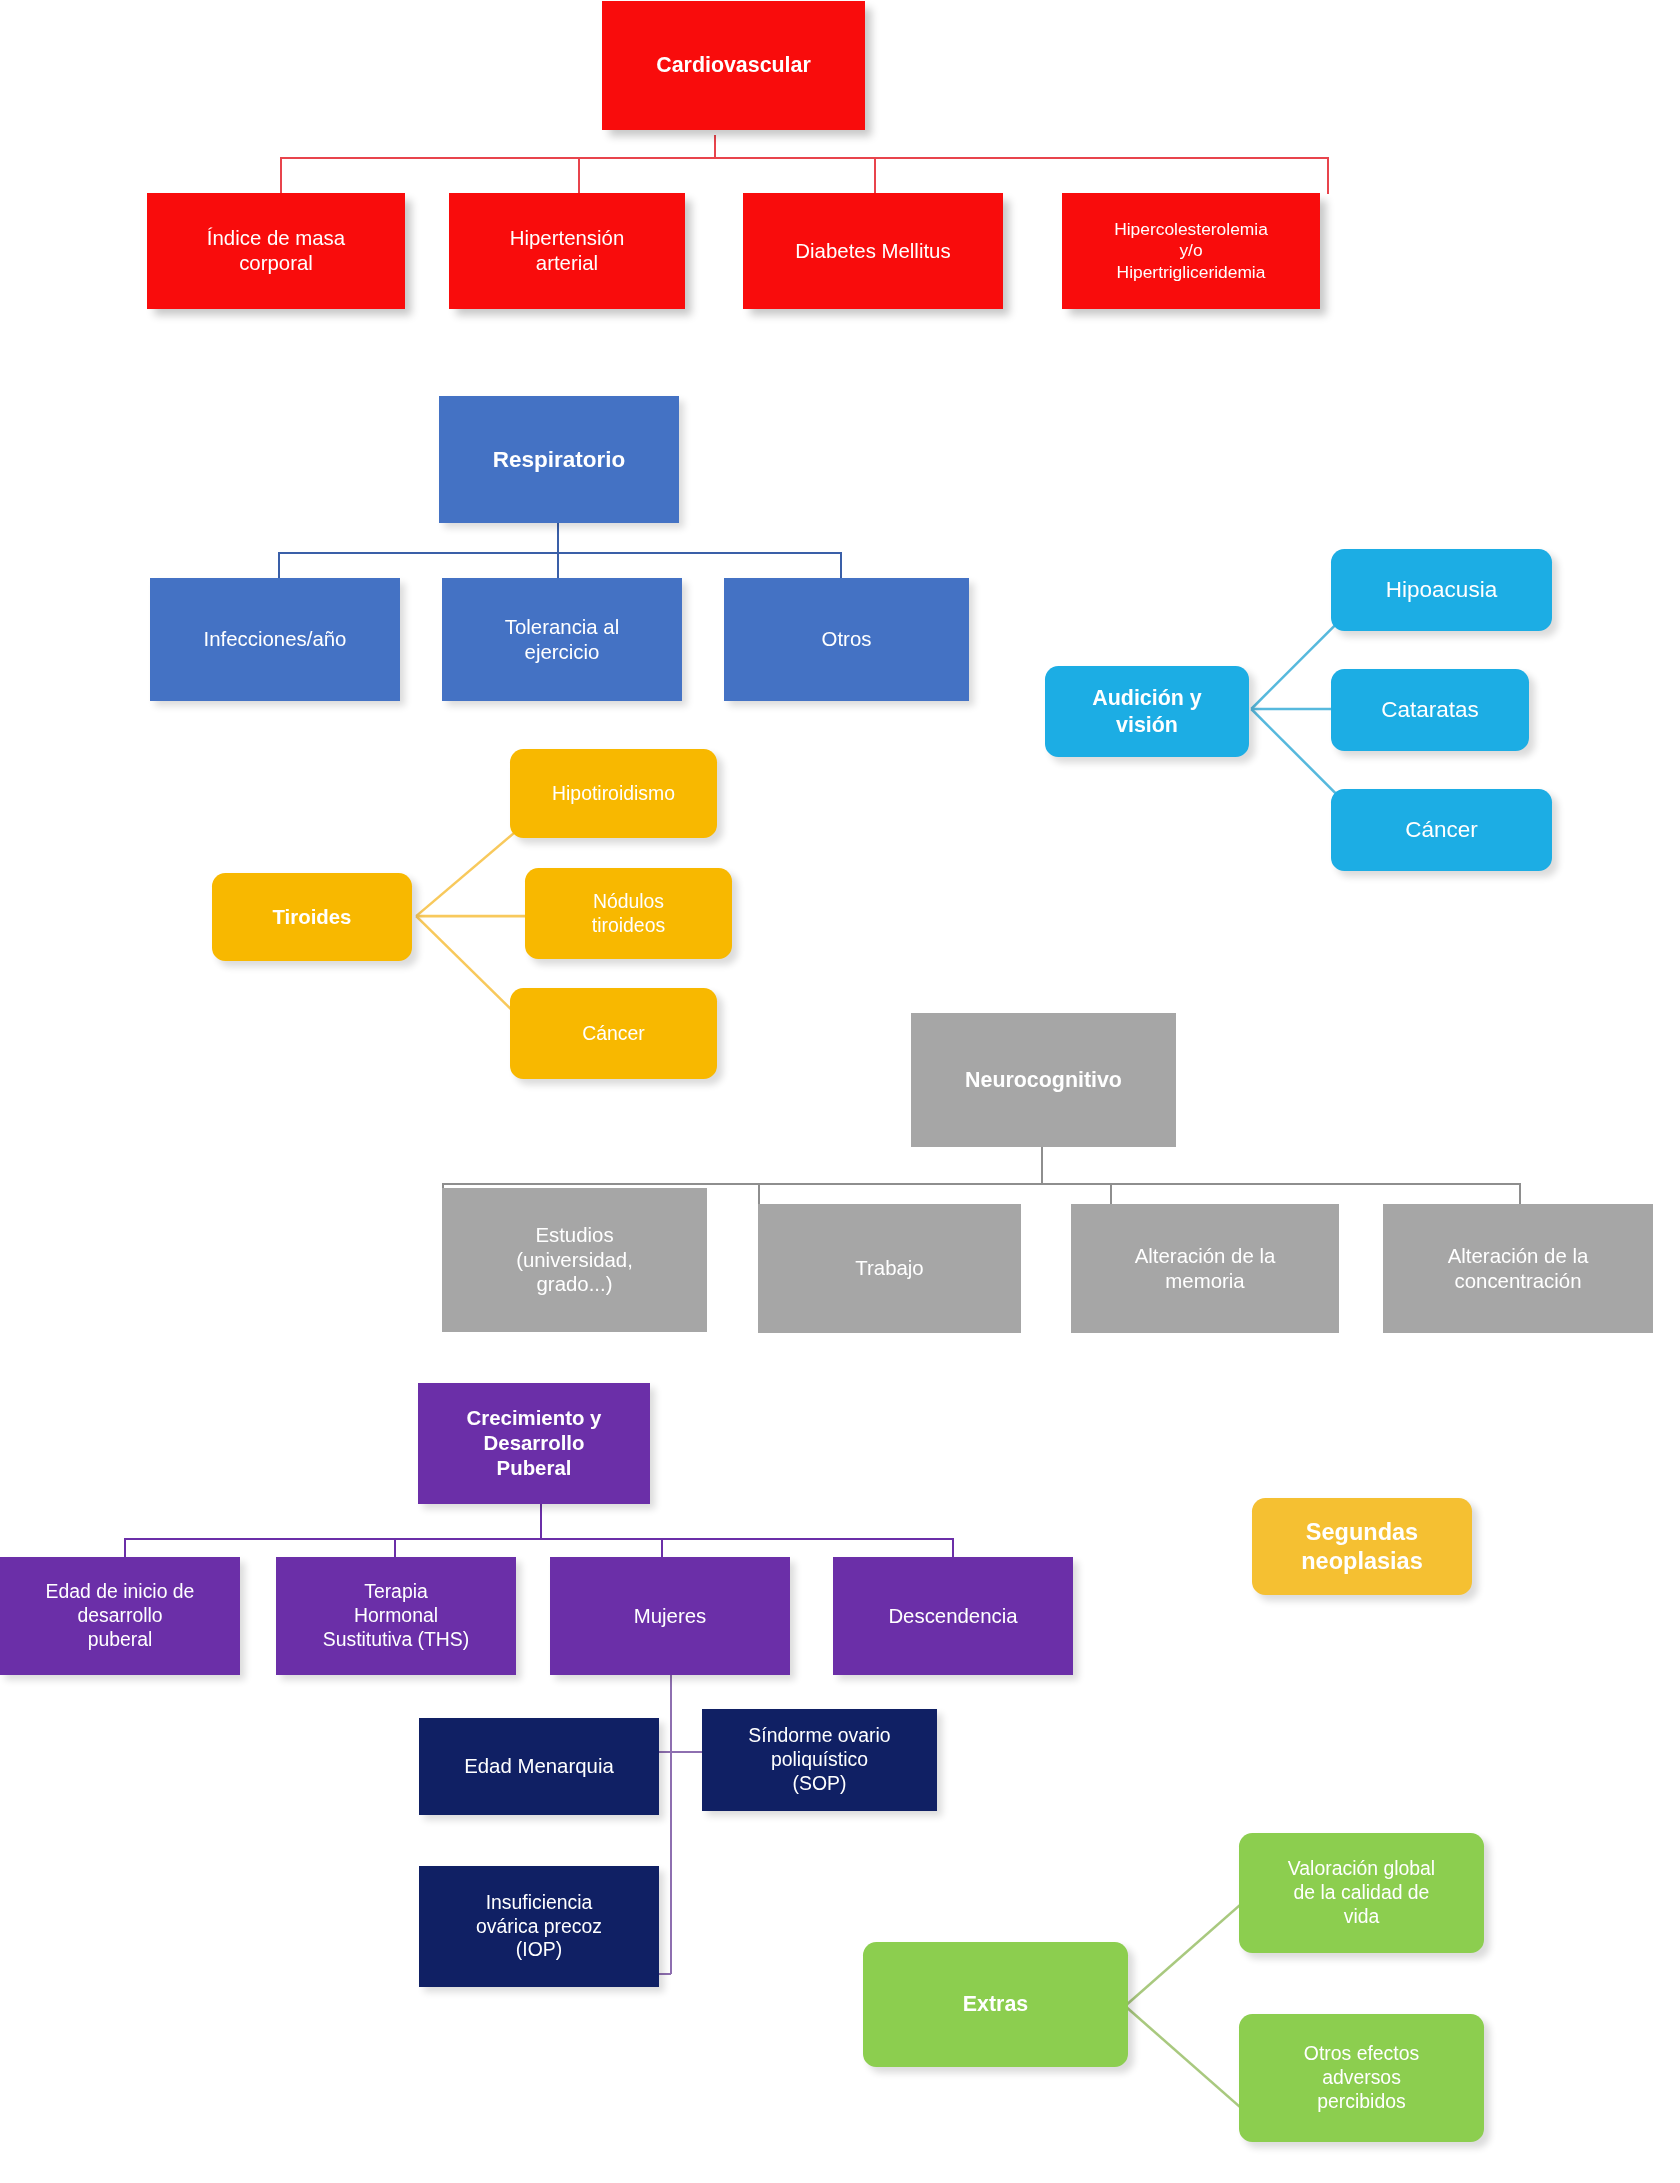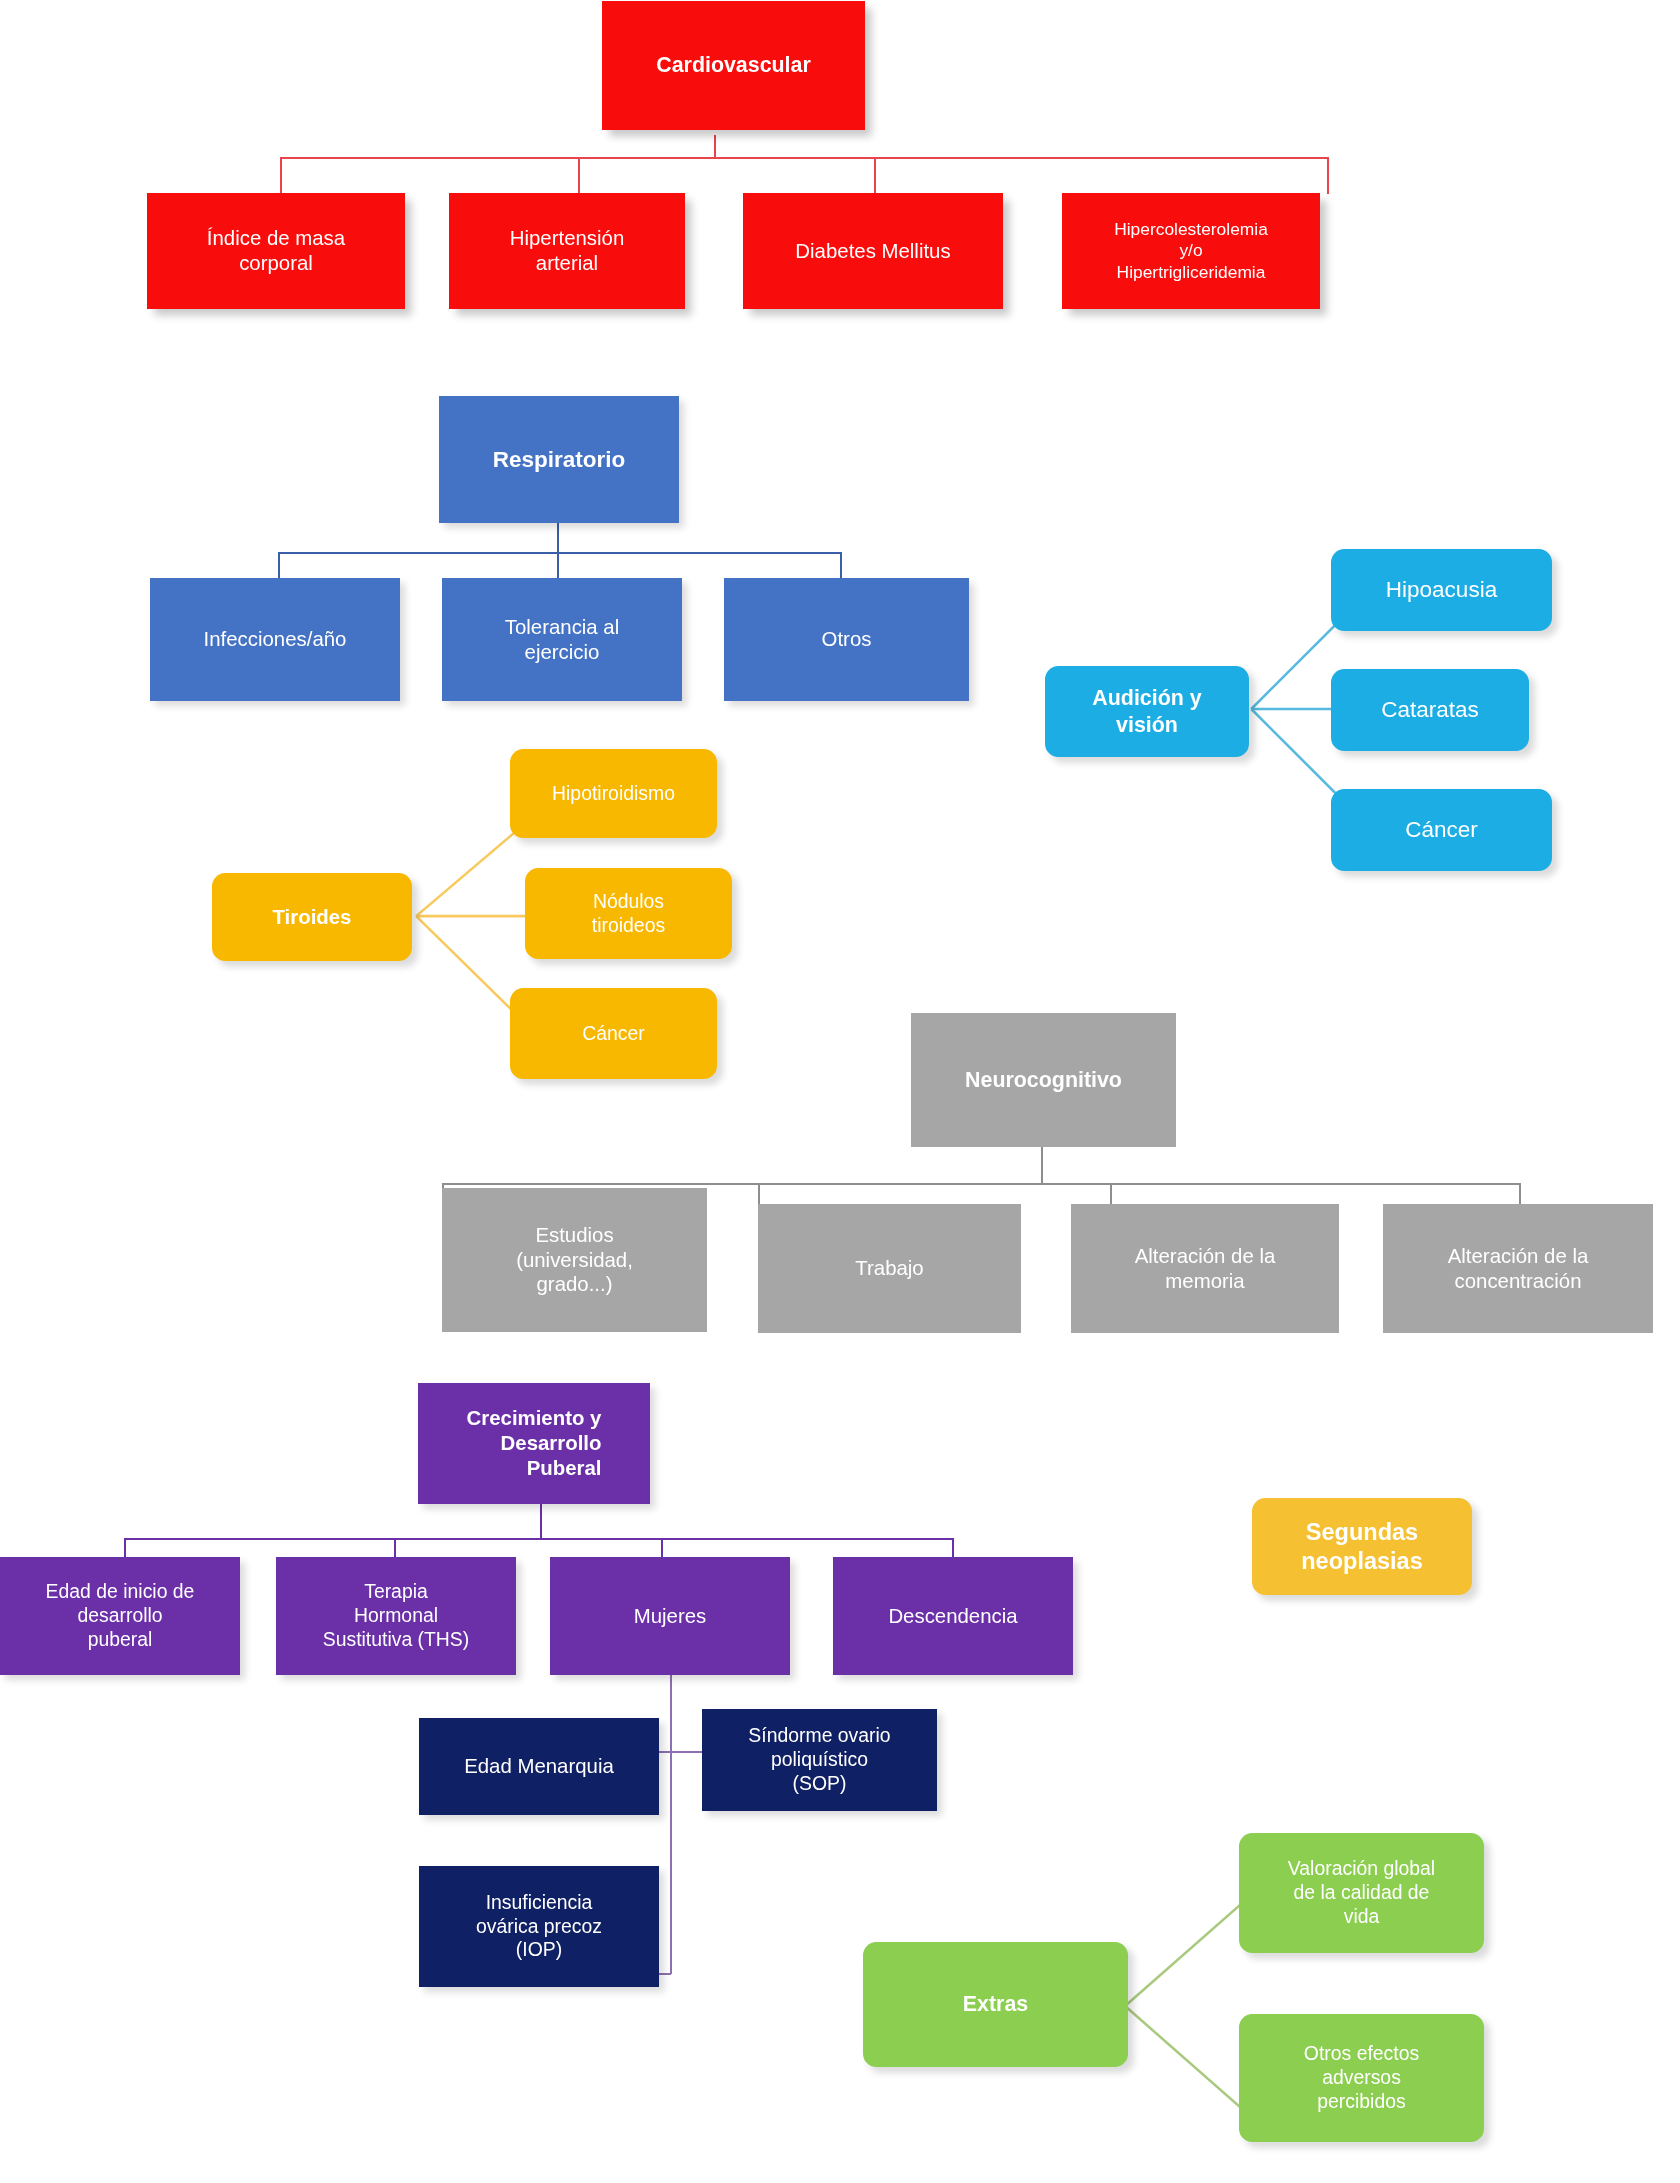--- a/index.html
+++ b/index.html
@@ -145,21 +145,21 @@
   <div class="node sq c-gray" style="left:1383px;top:1204px;width:270px;height:129px;font-size:20.4px;">Alteración de la
 concentración</div>
 
   <div class="ln lnv e-purple" style="left:540px;top:1504px;height:36px;"></div>
   <div class="ln lnh e-purple" style="left:124px;top:1538px;width:830px;"></div>
   <div class="ln lnv e-purple" style="left:124px;top:1538px;height:48px;"></div>
   <div class="ln lnv e-purple" style="left:394px;top:1538px;height:48px;"></div>
   <div class="ln lnv e-purple" style="left:661px;top:1538px;height:48px;"></div>
   <div class="ln lnv e-purple" style="left:952px;top:1538px;height:48px;"></div>
 
-  <div class="node sq sh-soft c-purple bold" style="left:418px;top:1383px;width:232px;height:121px;font-size:20.4px;text-align:right;">Crecimiento y
+  <div class="node sq sh-soft c-purple bold" style="left:418px;top:1383px;width:232px;height:121px;font-size:20.4px;">Crecimiento y
 Desarrollo
 Puberal</div>
 
   <div class="node sq sh-soft c-purple" style="left:0px;top:1557px;width:240px;height:118px;font-size:19.4px;">Edad de inicio de
 desarrollo
 puberal</div>
 
   <div class="node sq sh-soft c-purple" style="left:276px;top:1557px;width:240px;height:118px;font-size:19.4px;">Terapia
 Hormonal
 Sustitutiva (THS)</div>

